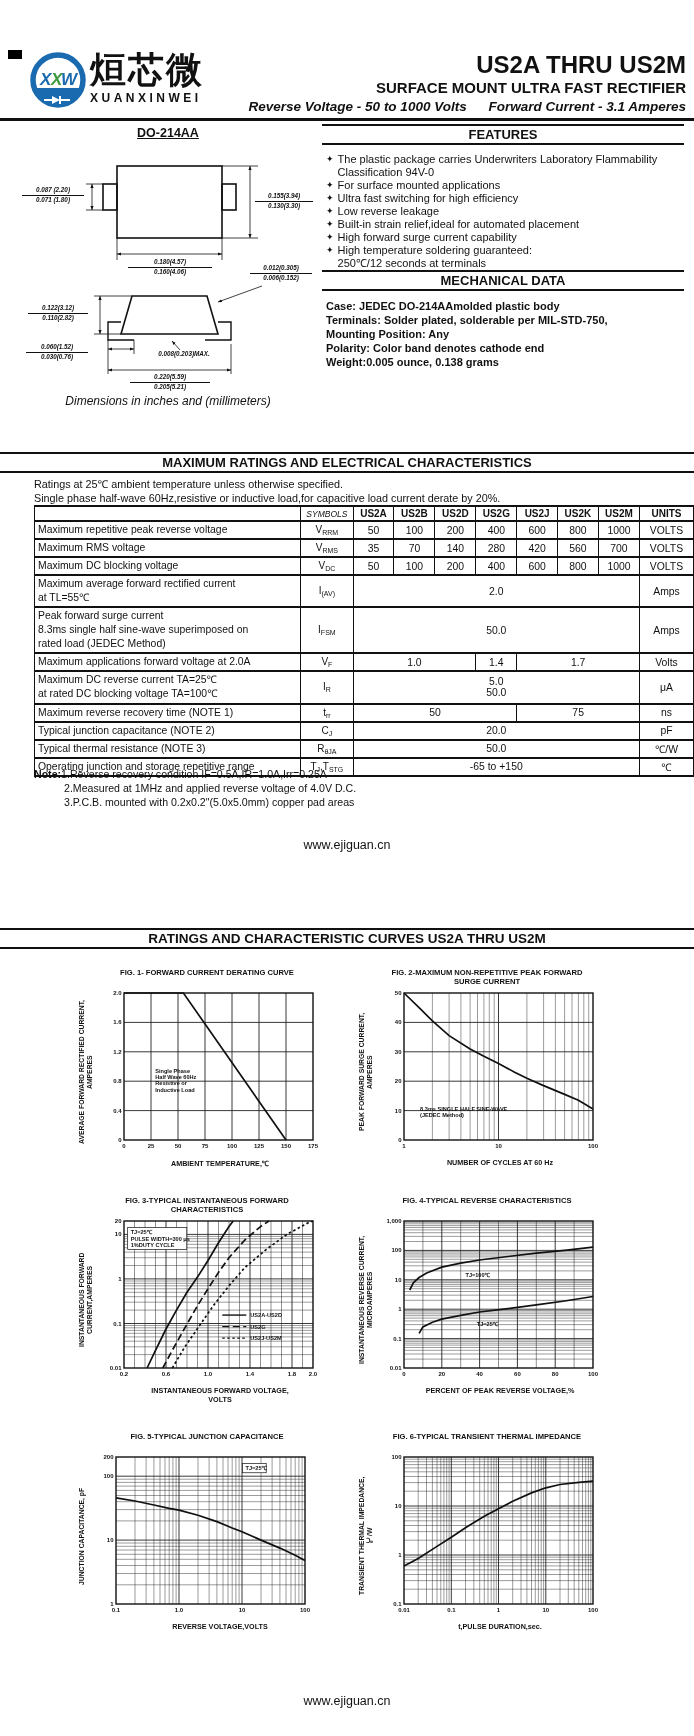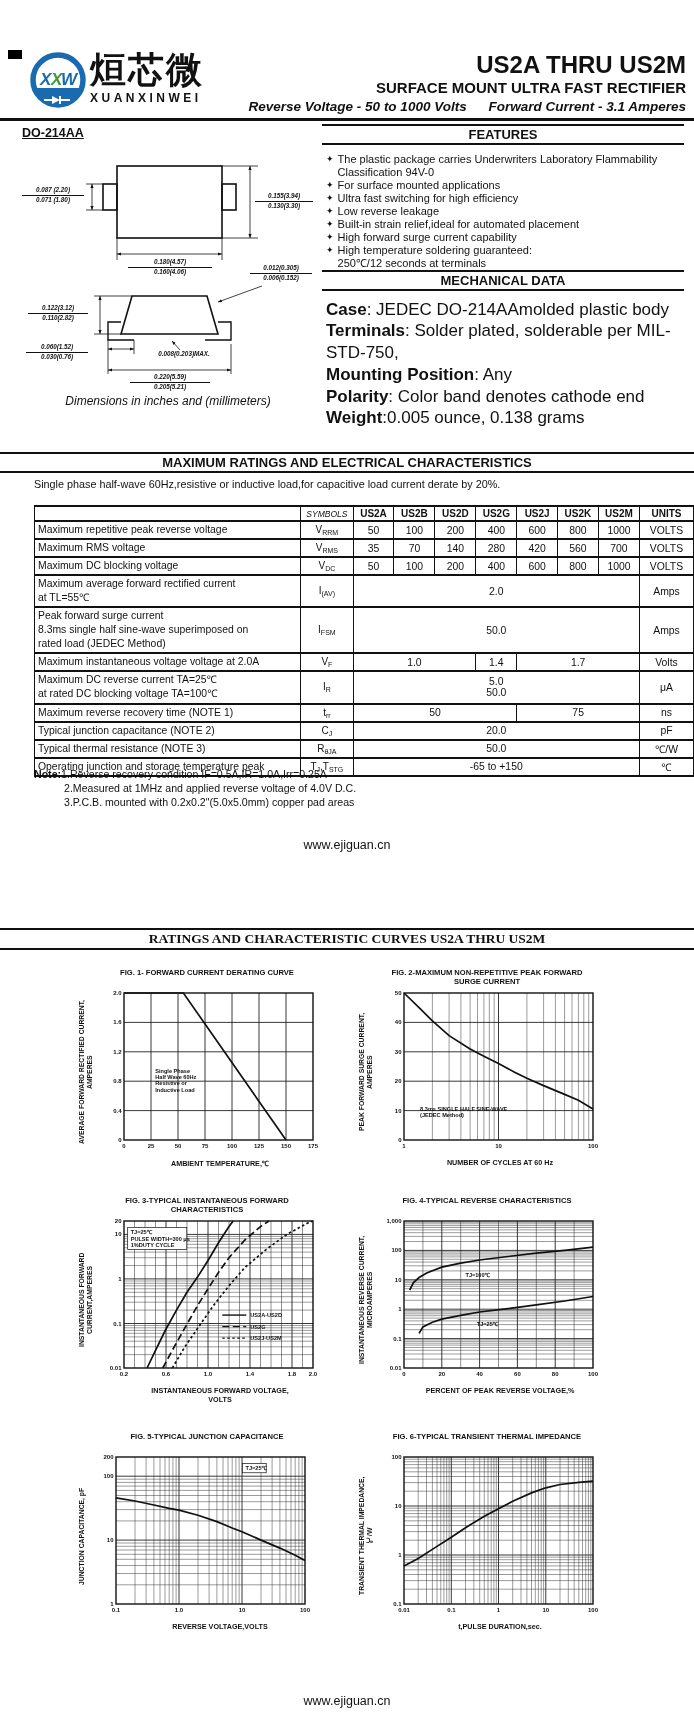--- a/index.html
+++ b/index.html
@@ -18,61 +18,61 @@
   .titleblock{margin-left:auto;text-align:right;}
   .doc-title{font-size:24px;font-weight:bold;line-height:1.05;}
   .doc-sub{font-size:15px;font-weight:bold;margin-top:2px;}
   .doc-tag{font-size:13.5px;font-weight:bold;font-style:italic;margin-top:3px;}
   .doc-tag span{margin-left:18px;}
   .hrule{position:absolute;left:0;top:118px;width:694px;height:3px;background:#111;}
 
   
   .cols{position:absolute;left:0;top:124px;width:694px;height:292px;}
   .package{position:absolute;left:22px;top:2px;width:292px;}
-  .pkg-name{font-weight:bold;font-size:12.5px;text-decoration:underline;margin-bottom:4px;}
+  .pkg-name{text-align:center;font-weight:bold;font-size:12.5px;text-decoration:underline;margin-bottom:4px;}
   .pkg-draw{position:relative;width:292px;height:248px;}
   .pkg-draw svg{position:absolute;left:0;top:0;}
   .pk{fill:none;stroke:#111;stroke-width:1.6;}
   .pkl{fill:none;stroke:#111;stroke-width:1.4;}
   .dm{stroke:#111;stroke-width:0.8;}
   .dim{position:absolute;font-size:6.3px;font-style:italic;font-weight:bold;text-align:center;line-height:1.3;}
   .dim .t{display:block;border-bottom:0.8px solid #111;padding-bottom:0.5px;}
   .dim.noline .t{border-bottom:none;}
   .dim .b{display:block;}
   .pkg-cap{font-size:12px;font-style:italic;text-align:center;margin-top:2px;}
 
   .rightcol{position:absolute;left:318px;top:0;width:370px;}
   .secbox-title{border-top:2px solid #111;border-bottom:2px solid #111;text-align:center;font-weight:bold;font-size:13px;padding:1px 0;margin:0 4px;}
   .features-list{margin:8px 0 0 8px;font-size:11px;line-height:1.18;}
   .feat{display:flex;}
   .feat .bl{flex:none;margin-right:4px;font-size:9px;line-height:1.4;}
   .feat .tx{white-space:pre-line;}
   .mech{margin-top:0;}
-  .mech-lines{margin:8px 0 0 8px;font-size:17px;line-height:1.28;}
+  .mech-lines{margin:8px 0 0 8px;font-size:11px;line-height:1.28;font-weight:bold;}
 
   
   .ratings-title{position:absolute;left:0;top:452px;width:694px;border-top:2px solid #111;border-bottom:2px solid #111;text-align:center;font-weight:bold;font-size:13px;padding:1px 0;}
   .ratings-intro{position:absolute;left:34px;top:477px;width:640px;font-size:10.8px;line-height:1.3;}
   .ratings-table{position:absolute;left:34px;top:505px;border-collapse:collapse;}
   .ratings-table td{border:1px solid #111;border-top-width:2px;border-bottom-width:2px;font-size:10.4px;padding:1px 3px;text-align:center;vertical-align:middle;}
   .ratings-table td.desc{text-align:left;width:288px;line-height:1.35;}
   .ratings-table td.sym{width:46px;font-size:10px;}
   .ratings-table td.val{width:35px;}
   .ratings-table td.units{width:49px;}
   .ratings-table .hrow td{font-weight:bold;font-size:10px;}
   .ratings-table .hrow td.sym{font-weight:normal;font-style:italic;font-size:8.5px;}
   .sub{font-size:7px;vertical-align:-2px;}
   .notes{position:absolute;left:34px;top:768px;font-size:10.6px;line-height:1.3;}
   .notes .ind{margin-left:30px;}
   .url{position:absolute;left:0;width:694px;text-align:center;font-size:12.5px;}
   .url.top{top:838px;}
   .url.bottom{top:1694px;}
 
   
-  .curves-title{position:absolute;left:0;top:928px;width:694px;border-top:2px solid #111;border-bottom:2px solid #111;text-align:center;font-weight:bold;font-size:13.5px;padding:1px 0;font-family:Liberation Serif, serif;}
+  .curves-title{position:absolute;left:0;top:928px;width:694px;border-top:2px solid #111;border-bottom:2px solid #111;text-align:center;font-weight:bold;font-size:13.5px;padding:1px 0;}
   .figs{position:absolute;left:78px;top:968px;width:540px;}
   .figrow{display:flex;gap:22px;margin-bottom:28px;}
   .fig{width:258px;}
   .fig-title{font-size:7.6px;font-weight:bold;text-align:center;white-space:pre-line;line-height:1.2;margin-bottom:2px;min-height:18px;}
   .fig-body{display:flex;align-items:center;}
   .fig-ylabel{writing-mode:vertical-rl;transform:rotate(180deg);font-size:6.8px;font-weight:bold;text-align:center;white-space:pre-line;line-height:1.2;height:168px;flex:none;}
   .fig-xlabel{font-size:7.2px;font-weight:bold;text-align:center;margin-left:26px;white-space:pre-line;margin-top:2px;}
 </style>
 </head>
 <body>
@@ -230,20 +230,21 @@
             <div><b>Mounting Position</b>: Any</div>
             <div><b>Polarity</b>: Color band denotes cathode end</div>
             <div><b>Weight</b>:0.005 ounce, 0.138 grams</div>
           </div>
       </div>
     </div>
   </div>
 
   <div class="ratings-title">MAXIMUM RATINGS AND ELECTRICAL CHARACTERISTICS</div>
   <div class="ratings-intro">
+    <div>Ratings at 25℃ ambient temperature unless otherwise specified.</div>
     <div>Single phase half-wave 60Hz,resistive or inductive load,for capacitive load current derate by 20%.</div>
   </div>
   <table class="ratings-table">
       <tbody>
         <tr class="hrow">
           <td class="desc"></td>
           <td class="sym">SYMBOLS</td>
           <td class="val">US2A</td>
           <td class="val">US2B</td>
           <td class="val">US2D</td>
@@ -355,21 +356,21 @@
             <div>rated load (JEDEC Method)</div>
           </td>
           <td class="sym"><span>I</span><span class="sub">FSM</span></td>
           <td class="val" colspan="7">
             <div>50.0</div>
           </td>
           <td class="units">Amps</td>
         </tr>
         <tr>
           <td class="desc">
-            <div>Maximum instantaneous voltage voltage at 2.0A</div>
+            <div>Maximum applications forward voltage at 2.0A</div>
           </td>
           <td class="sym"><span>V</span><span class="sub">F</span></td>
           <td class="val" colspan="3">
             <div>1.0</div>
           </td>
           <td class="val" colspan="1">
             <div>1.4</div>
           </td>
           <td class="val" colspan="3">
             <div>1.7</div>
@@ -416,21 +417,21 @@
             <div>Typical thermal resistance (NOTE 3)</div>
           </td>
           <td class="sym"><span>R</span><span class="sub">θJA</span></td>
           <td class="val" colspan="7">
             <div>50.0</div>
           </td>
           <td class="units">℃/W</td>
         </tr>
         <tr>
           <td class="desc">
-            <div>Operating junction and storage temperature peak</div>
+            <div>Operating junction and storage repetitive range</div>
           </td>
           <td class="sym"><span>T</span><span class="sub">J</span><span>,T</span><span class="sub">STG</span></td>
           <td class="val" colspan="7">
             <div>-65 to +150</div>
           </td>
           <td class="units">℃</td>
         </tr>
       </tbody>
     </table>
   <div class="notes">

